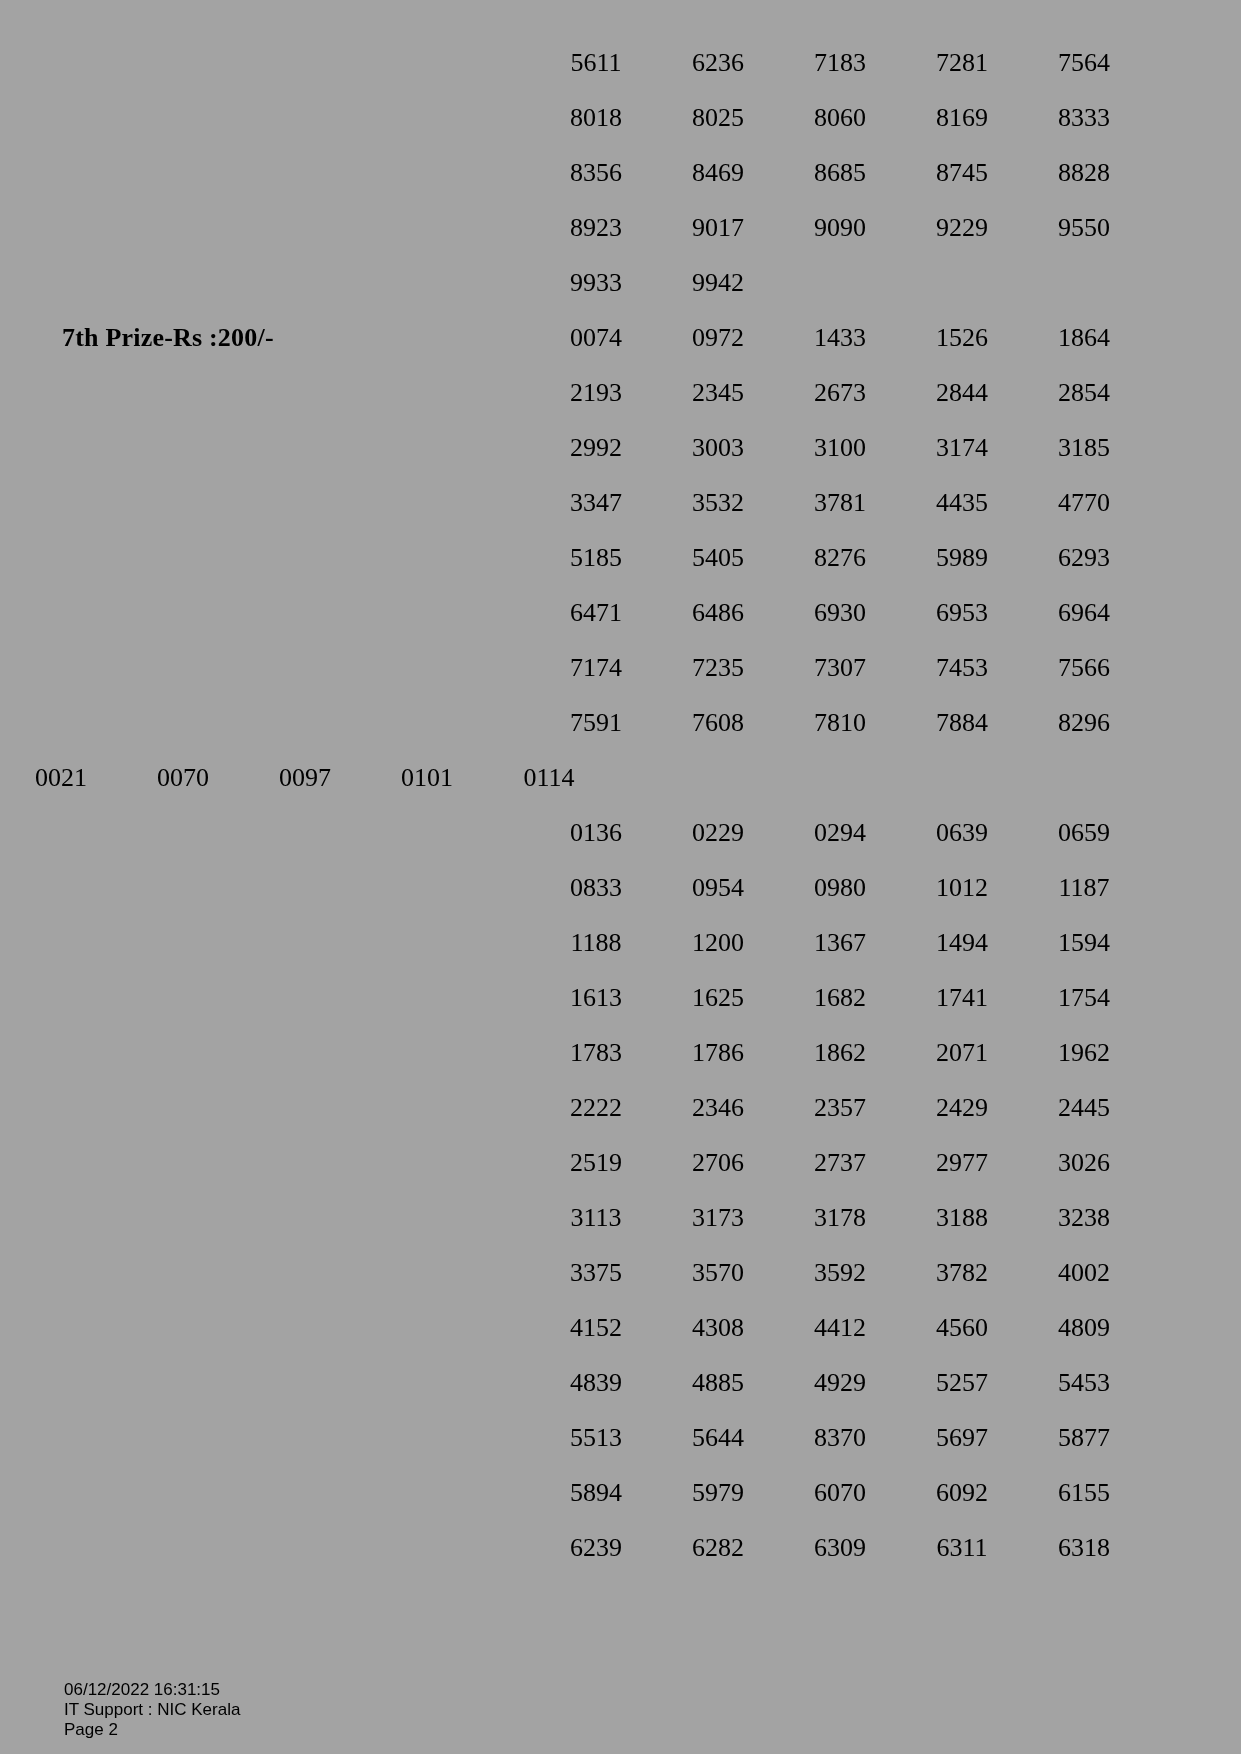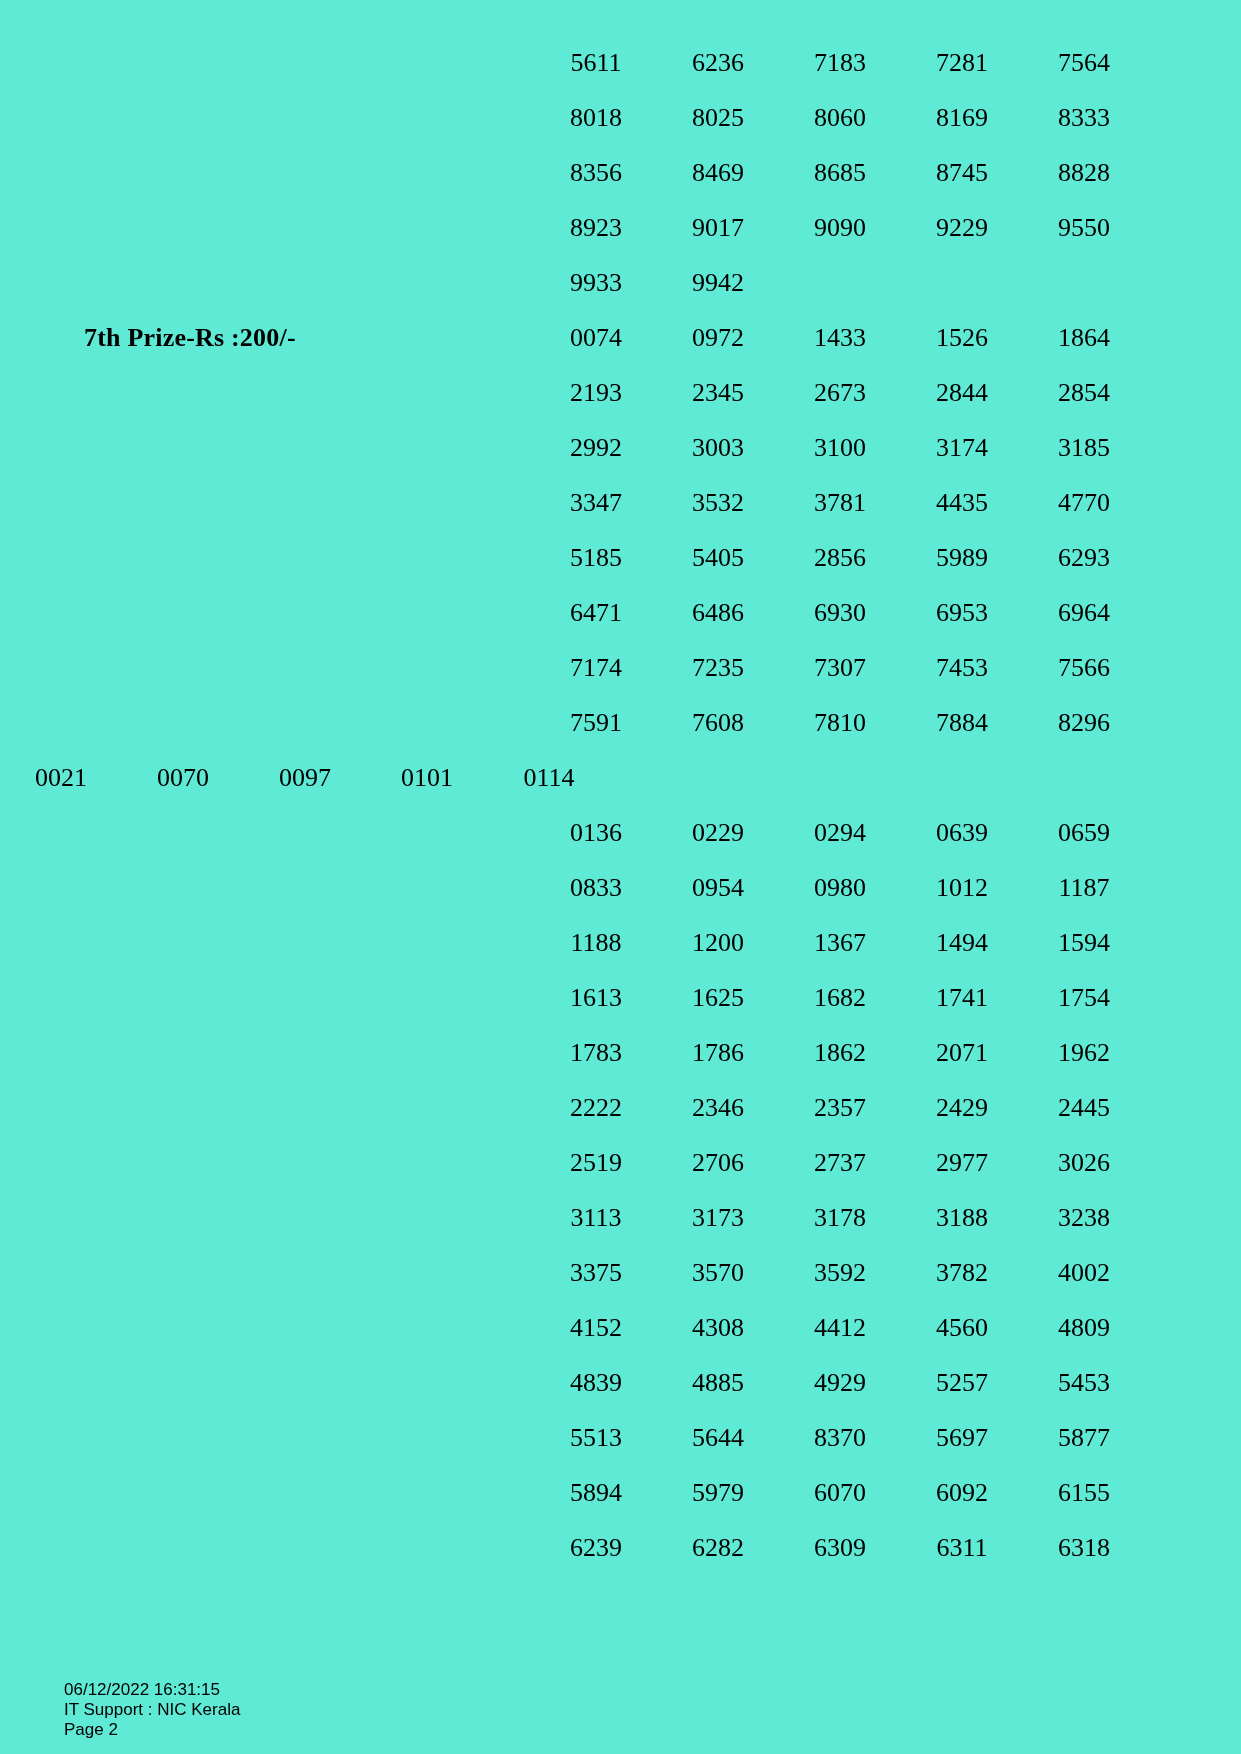--- a/index.html
+++ b/index.html
@@ -4,39 +4,39 @@
 <style>
   html, body {
     margin: 0;
     padding: 0;
     background: #ffffff;
   }
   .page {
     position: relative;
     width: 1241px;
     height: 1754px;
-    background: #5eead4;
+    background: #a3a3a3;
     overflow: hidden;
     font-family: "Liberation Serif", serif;
     color: #000000;
   }
   .results {
     position: absolute;
     top: 35px;
     left: 0;
     width: 1241px;
   }
   .row {
     display: flex;
     align-items: center;
     height: 55px;
   }
   .label-cell {
     width: 535px;
-    padding-left: 84px;
+    padding-left: 62px;
     box-sizing: border-box;
     font-size: 26px;
     font-weight: bold;
     letter-spacing: 0.2px;
     white-space: nowrap;
   }
   .num-cell {
     width: 122px;
     text-align: center;
     font-size: 26px;
@@ -140,21 +140,21 @@
         <div class="num-cell">3347</div>
         <div class="num-cell">3532</div>
         <div class="num-cell">3781</div>
         <div class="num-cell">4435</div>
         <div class="num-cell">4770</div>
       </div>
       <div class="row">
         <div class="label-cell"></div>
         <div class="num-cell">5185</div>
         <div class="num-cell">5405</div>
-        <div class="num-cell">2856</div>
+        <div class="num-cell">8276</div>
         <div class="num-cell">5989</div>
         <div class="num-cell">6293</div>
       </div>
       <div class="row">
         <div class="label-cell"></div>
         <div class="num-cell">6471</div>
         <div class="num-cell">6486</div>
         <div class="num-cell">6930</div>
         <div class="num-cell">6953</div>
         <div class="num-cell">6964</div>

